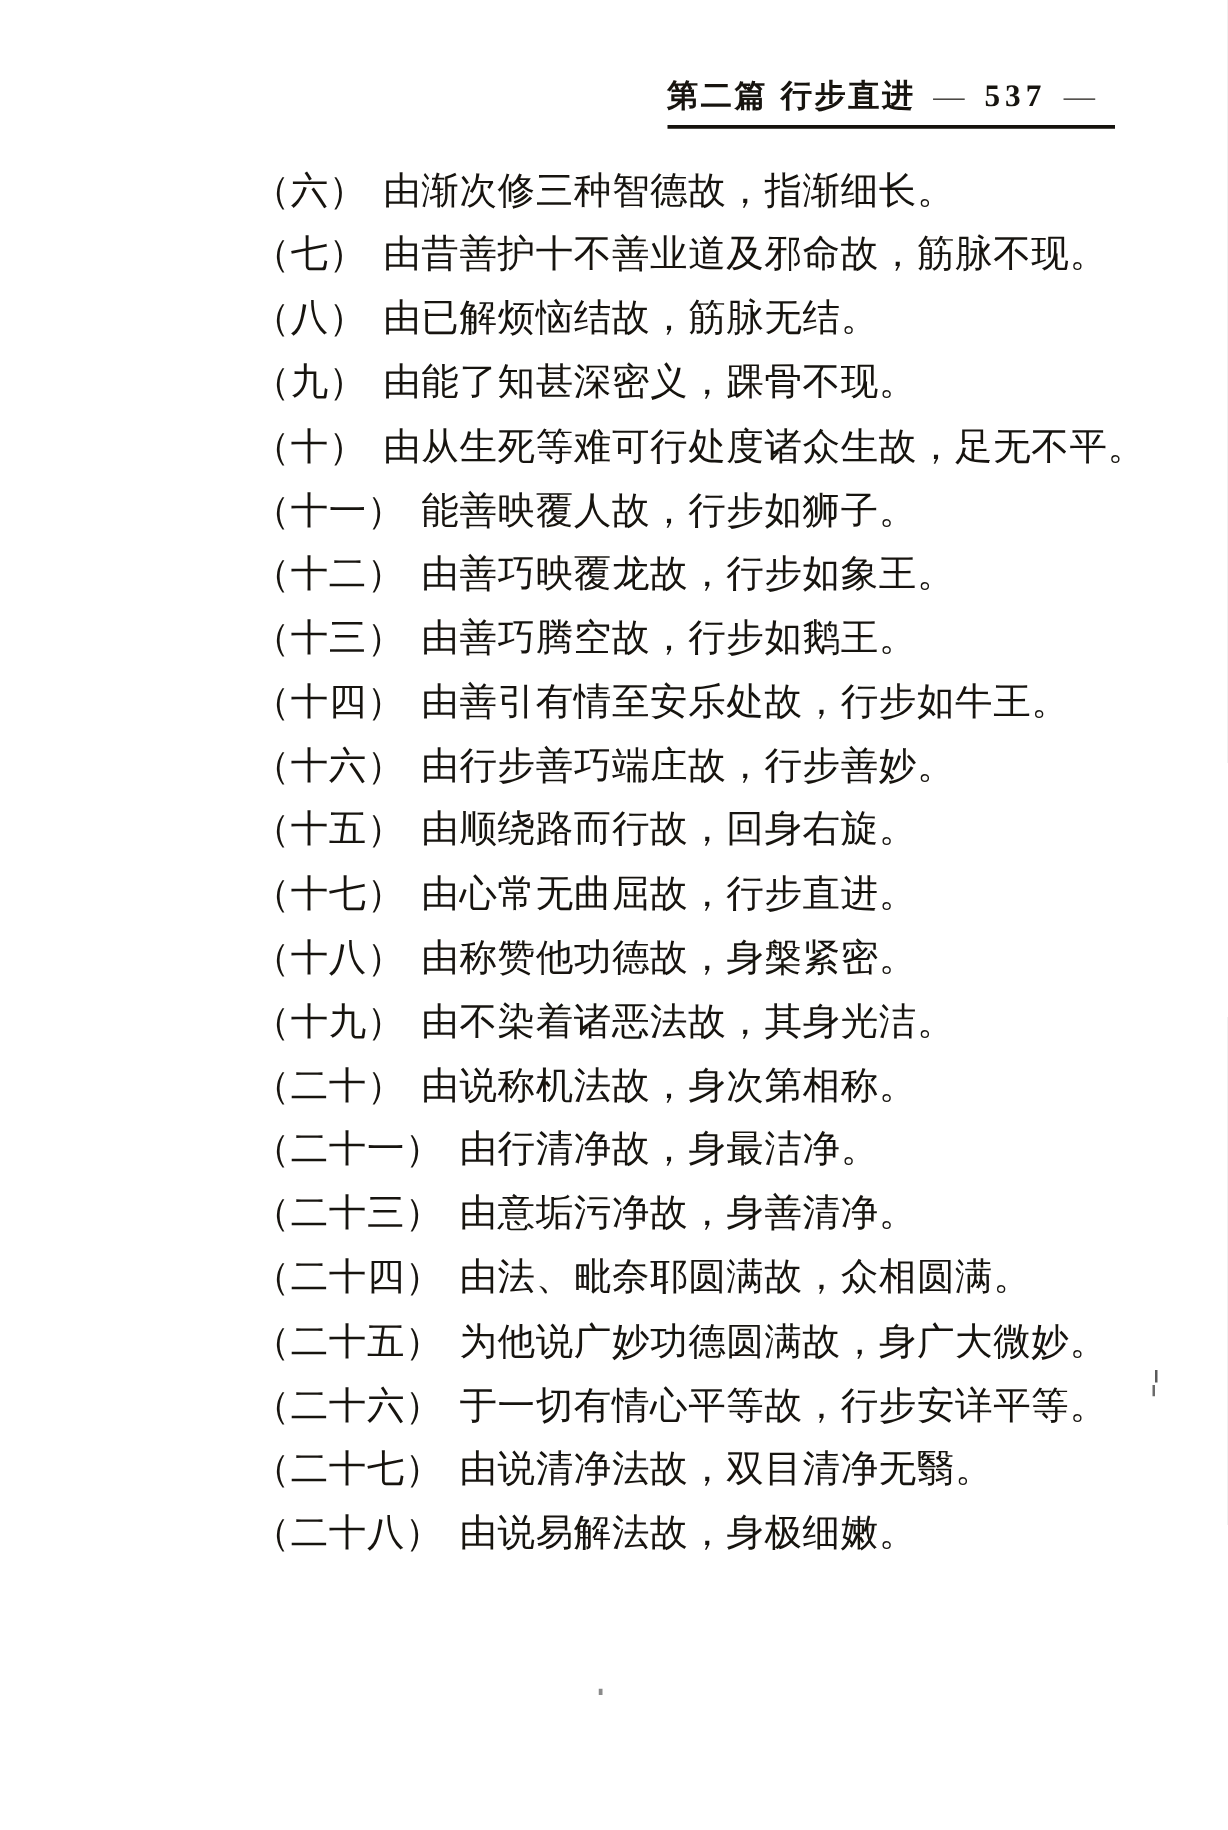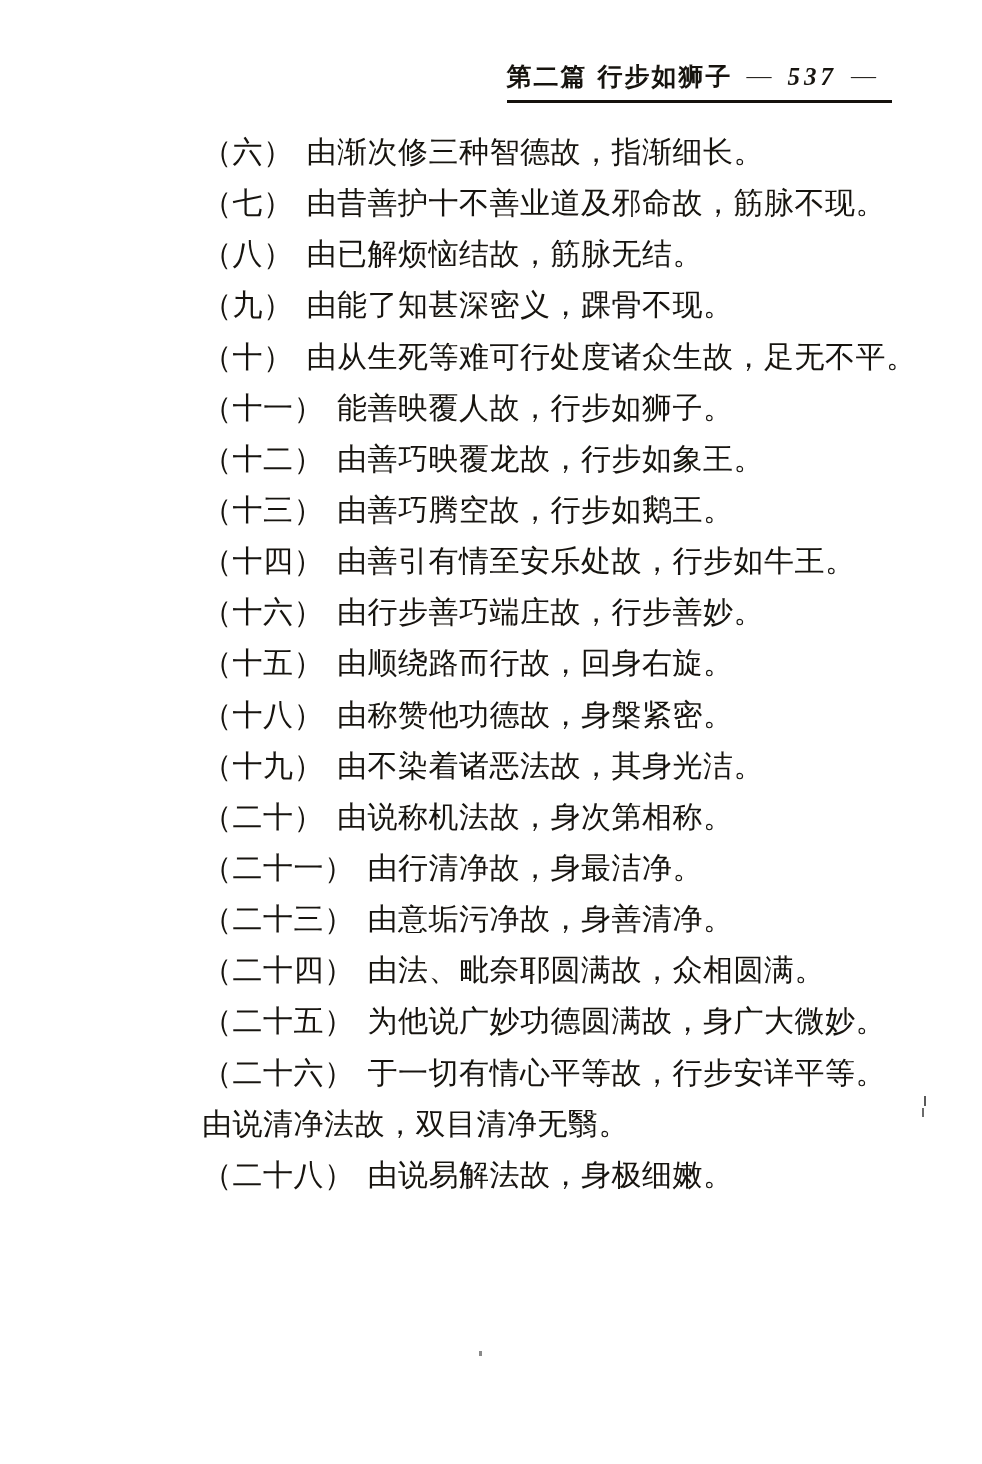--- a/index.html
+++ b/index.html
@@ -25,21 +25,21 @@
     align-items: baseline;
     font-size: 25px;
     font-weight: 700;
     letter-spacing: 2px;
     border-bottom: 3px solid #15120d;
     padding-bottom: 7px;
     white-space: nowrap;
   }
   .running-head .hsec { margin-right: 10px; }
   .running-head .hdash { margin: 0 14px; font-weight: 400; transform: scaleY(.8); }
-  .running-head .hpage { letter-spacing: 4px; font-style: italic; }
+  .running-head .hpage { letter-spacing: 4px; }
   .item-list {
     position: absolute;
     top: 127px;
     left: 202px;
     right: 20px;
     margin: 0;
     padding: 0;
     list-style: none;
   }
   .item {
@@ -57,21 +57,21 @@
   .artifact.a2 { left: 922px; top: 1108px; width: 2px; height: 9px; background: #6b6b6b; }
   .artifact.a3 { left: 479px; top: 1351px; width: 3px; height: 5px; background: #8a8a8a; }
 </style>
 </head>
 <body>
 
 <div class="page">
 
   <header class="running-head">
     <span class="hsec">第二篇</span>
-    <span class="htitle">行步如狮子</span>
+    <span class="htitle">行步直进</span>
     <span class="hdash">—</span>
     <span class="hpage">537</span>
     <span class="hdash">—</span>
   </header>
 
   <ol class="item-list">
 
       <li class="item">
         <span class="num">（六）</span>
         <span class="txt">由渐次修三种智德故，指渐细长。</span>
@@ -120,20 +120,24 @@
       <li class="item">
         <span class="num">（十六）</span>
         <span class="txt">由行步善巧端庄故，行步善妙。</span>
       </li>
 
       <li class="item">
         <span class="num">（十五）</span>
         <span class="txt">由顺绕路而行故，回身右旋。</span>
       </li>
 
+      <li class="item">
+        <span class="num">（十七）</span>
+        <span class="txt">由心常无曲屈故，行步直进。</span>
+      </li>
 
       <li class="item">
         <span class="num">（十八）</span>
         <span class="txt">由称赞他功德故，身槃紧密。</span>
       </li>
 
       <li class="item">
         <span class="num">（十九）</span>
         <span class="txt">由不染着诸恶法故，其身光洁。</span>
       </li>
@@ -163,20 +167,21 @@
         <span class="num">（二十五）</span>
         <span class="txt">为他说广妙功德圆满故，身广大微妙。</span>
       </li>
 
       <li class="item">
         <span class="num">（二十六）</span>
         <span class="txt">于一切有情心平等故，行步安详平等。</span>
       </li>
 
       <li class="item">
+        <span class="num">（二十七）</span>
         <span class="txt">由说清净法故，双目清净无翳。</span>
       </li>
 
       <li class="item">
         <span class="num">（二十八）</span>
         <span class="txt">由说易解法故，身极细嫩。</span>
       </li>
     </ol>
 
   <div class="artifact a1"></div>

